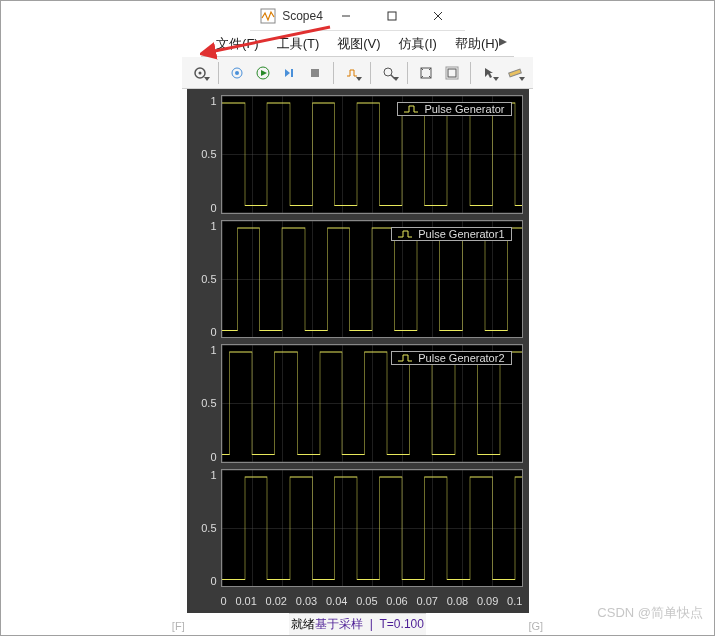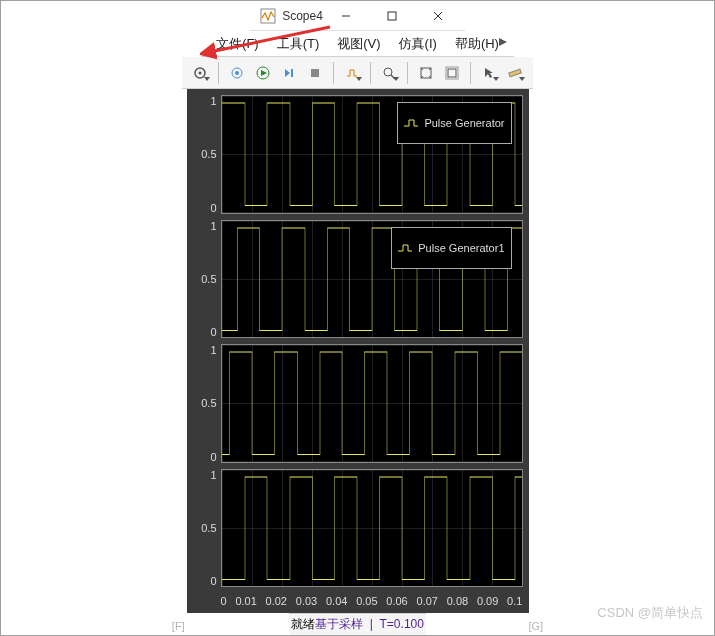--- a/index.html
+++ b/index.html
@@ -17,21 +17,21 @@
   .tbtn { width: 24px; height: 24px; display: flex; align-items: center; justify-content: center; border: 1px solid transparent; border-radius: 2px; position: relative; }
   .tbtn.dd::after { content: ""; border-left: 3px solid transparent; border-right: 3px solid transparent; border-top: 4px solid #555; position: absolute; right: 1px; bottom: 3px; }
   .tsep { width: 1px; height: 22px; background: #c0c0c0; margin: 0 4px; }
   .plotarea { flex: 1; background: #3a3a3a; padding: 6px 6px 2px 6px; display: flex; flex-direction: column; position: relative; }
   .maximizer { position: absolute; right: 8px; top: 8px; width: 12px; height: 12px; background: #ccc; }
   .chart-row { flex: 1; display: flex; margin-bottom: 6px; }
   .yaxis { width: 28px; display: flex; flex-direction: column; justify-content: space-between; align-items: flex-end; padding-right: 4px; color: #ddd; font-size: 11px; }
   .plot { flex: 1; background: #000; border: 1px solid #888; position: relative; }
   .grid line { stroke: #555; stroke-width: 0.5; shape-rendering: crispEdges; }
   .wave { stroke: #e8e85c; stroke-width: 1; fill: none; }
-  .legend { position: absolute; top: 6px; right: 10px; border: 1px solid #aaa; background: #000; color: #ddd; font-size: 11px; padding: 14px 6px; display: flex; align-items: center; gap: 6px; }
+  .legend { position: absolute; top: 6px; right: 10px; border: 1px solid #aaa; background: #000; color: #ddd; font-size: 11px; padding: 0 6px; display: flex; align-items: center; gap: 6px; }
   .legend-icon { width: 14px; height: 8px; }
   .xaxis-row { display: flex; }
   .xaxis-row .yaxis { height: 16px; }
   .xaxis { flex: 1; display: flex; justify-content: space-between; color: #ddd; font-size: 11px; padding: 2px 0 4px 0; }
   .statusbar { height: 22px; display: flex; align-items: center; padding: 0 2px; font-size: 12px; border-top: 1px solid #d0d0d0; background: #f5f5f5; }
   .statusbar .left { flex: 1; }
   .statusbar .right { color: #4c1d95; }
   .arrow { position: absolute; top: 22px; left: 200px; pointer-events: none; z-index: 100; }
   .watermark { position: absolute; bottom: 14px; right: 12px; color: rgba(160,160,160,0.6); font-size: 13px; pointer-events: none; }
   .bottom-frag { position: absolute; bottom: -2px; left: 0; right: 0; height: 18px; color: #444; font-size: 11px; display:flex; justify-content: space-around; opacity: 0.4; pointer-events:none; }
@@ -231,21 +231,26 @@
                 <line x1="384" x2="384" y1="0" y2="100"></line>
                 <line x1="448" x2="448" y1="0" y2="100"></line>
                 <line x1="512" x2="512" y1="0" y2="100"></line>
                 <line x1="576" x2="576" y1="0" y2="100"></line>
                 <line x1="640" x2="640" y1="0" y2="100"></line>
                 <line x1="0" x2="640" y1="0" y2="0"></line>
                 <line x1="0" x2="640" y1="50" y2="50"></line>
                 <line x1="0" x2="640" y1="100" y2="100"></line>
               </g>
               <path class="wave" d="M 0 94 L 15.999999999999998 94 L 15.999999999999998 6 L 64.00000000000003 6 L 64.00000000000003 94 L 112.00000000000011 94 L 112.00000000000011 6 L 161.0666666666665 6 L 161.0666666666665 94 L 209.06666666666638 94 L 209.06666666666638 6 L 256.0000000000004 6 L 256.0000000000004 94 L 304.0000000000011 94 L 304.0000000000011 6 L 352.0000000000018 6 L 352.0000000000018 94 L 400.0000000000025 94 L 400.0000000000025 6 L 448.0000000000012 6 L 448.0000000000012 94 L 497.0666666666665 94 L 497.0666666666665 6 L 545.0666666666652 6 L 545.0666666666652 94 L 593.066666666664 94 L 593.066666666664 6 L 640 6"></path>
-            </svg></div>
+            </svg><div class="legend">
+              <svg class="legend-icon" width="14" height="8">
+                <path d="M0 7 L5 7 L5 1 L10 1 L10 7 L14 7" stroke="#e8e85c" fill="none"></path>
+              </svg>
+              <span>Pulse Generator2</span>
+            </div></div>
         </div>
         <div class="chart-row">
           <div class="yaxis">
             <span>1</span>
             <span>0.5</span>
             <span>0</span>
           </div>
           <div class="plot"><svg viewBox="0 0 640 100" preserveAspectRatio="none" width="100%" height="100%">
               <g class="grid">
                 <line x1="0" x2="0" y1="0" y2="100"></line>

